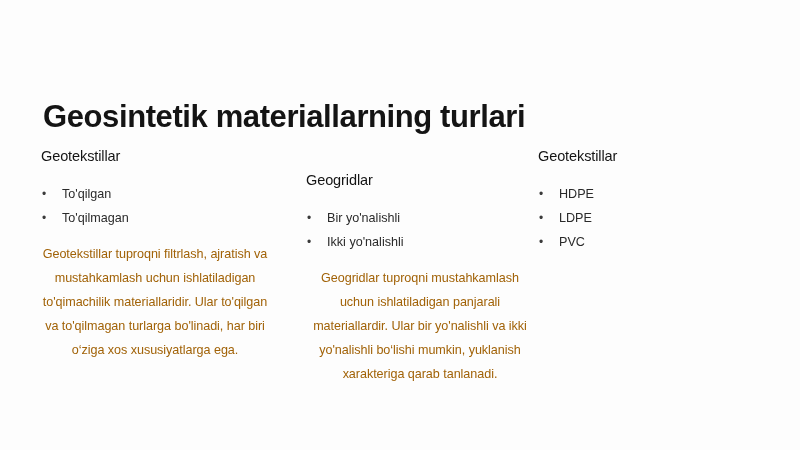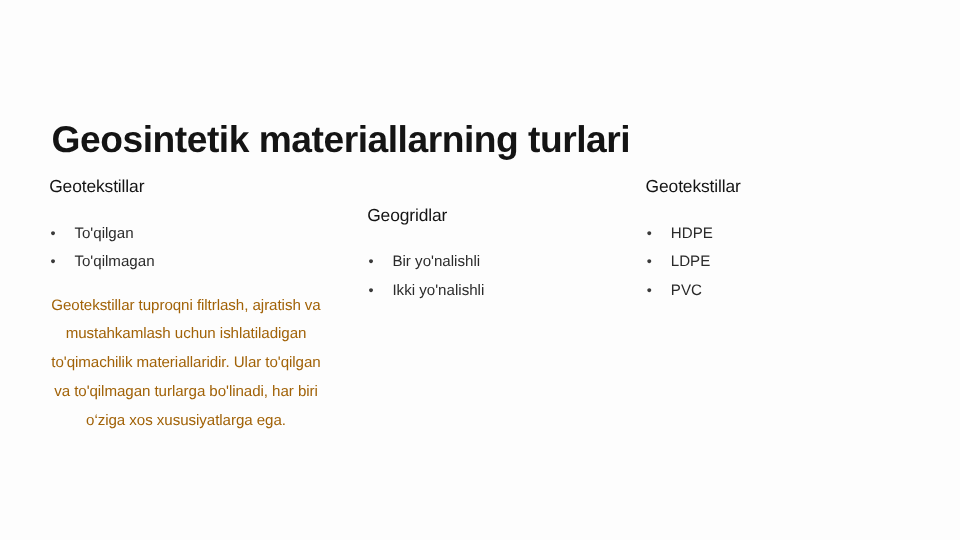--- a/index.html
+++ b/index.html
@@ -113,20 +113,21 @@
       <ul class="bullet-list">
         <li class="bullet-item">
           <span class="bullet-dot">•</span>
           <span>Bir yo'nalishli</span>
         </li>
         <li class="bullet-item">
           <span class="bullet-dot">•</span>
           <span>Ikki yo'nalishli</span>
         </li>
       </ul>
+      <p class="col-paragraph">Geogridlar tuproqni mustahkamlash uchun ishlatiladigan panjarali materiallardir. Ular bir yo'nalishli va ikki yo'nalishli bo‘lishi mumkin, yuklanish xarakteriga qarab tanlanadi.</p>
     </section>
 
     <section class="column col-3">
       <h2 class="col-heading">Geotekstillar</h2>
       <ul class="bullet-list">
         <li class="bullet-item">
           <span class="bullet-dot">•</span>
           <span>HDPE</span>
         </li>
         <li class="bullet-item">

